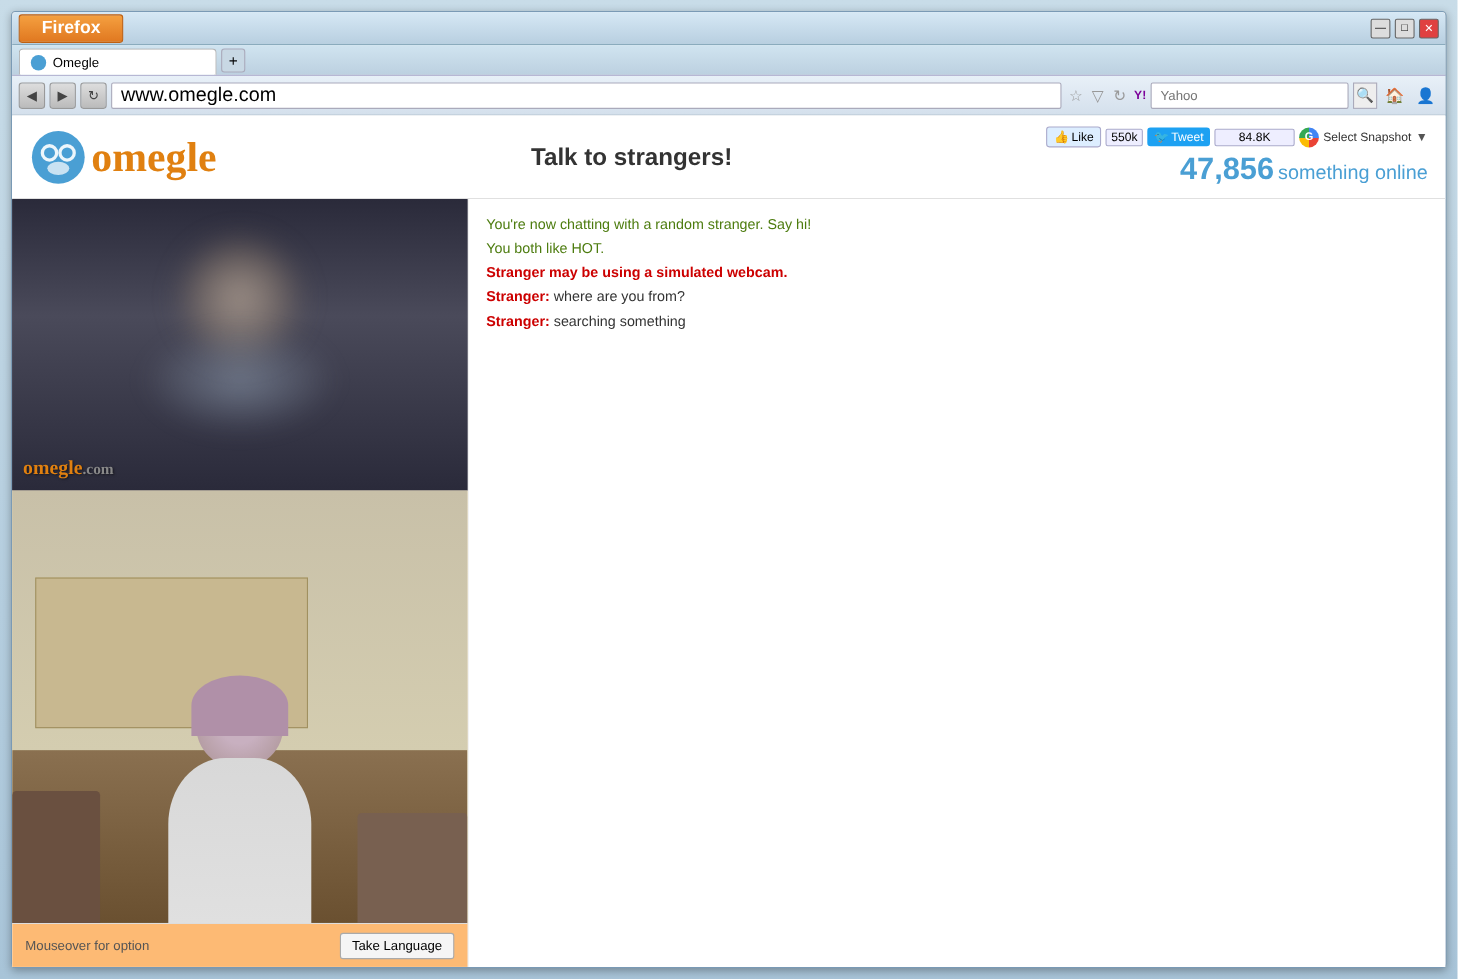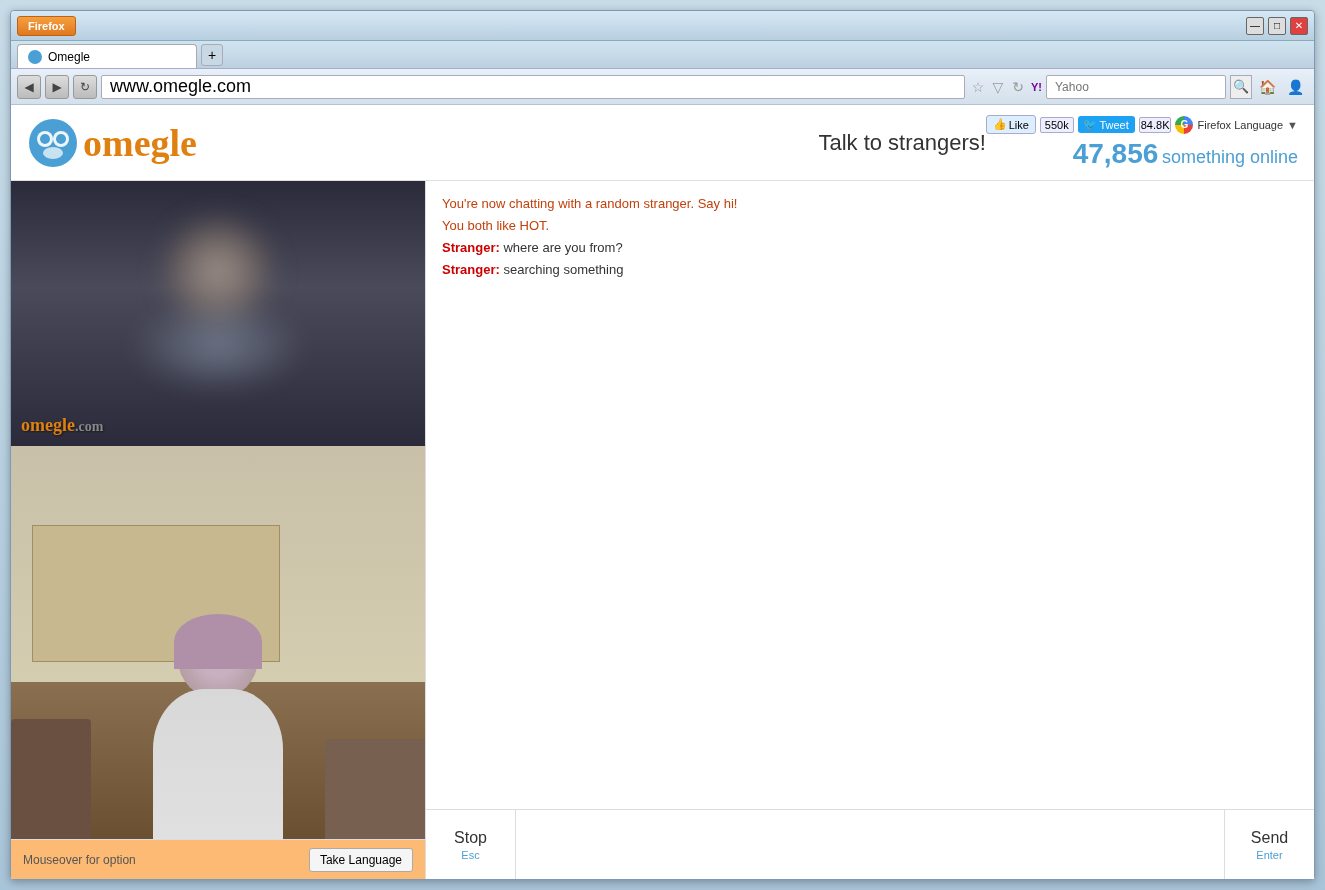--- a/index.html
+++ b/index.html
@@ -32,23 +32,23 @@
       display: flex;
       align-items: center;
       justify-content: space-between;
       padding: 0 6px;
       border-bottom: 1px solid #8aabbd;
       border-radius: 4px 4px 0 0;
     }
     .firefox-btn {
       background: linear-gradient(180deg, #f5a040 0%, #e07820 100%);
       color: white;
-      font-size: 11px;
-      font-weight: bold;
-      padding: 3px 10px;
+      font-size: 16px;
+      font-weight: bold;
+      padding: 3px 20px;
       border: 1px solid #c06010;
       border-radius: 3px;
       cursor: pointer;
     }
     .window-controls {
       display: flex;
       gap: 4px;
     }
     .win-btn {
       width: 18px;
@@ -219,23 +219,23 @@
       height: 52px;
     }
     .logo-text {
       font-size: 38px;
       font-weight: bold;
       color: #e08010;
       font-family: Georgia, serif;
     }
     .tagline {
       flex: 1;
-      text-align: right;
+      text-align: center;
       font-size: 22px;
-      font-weight: normal;
+      font-weight: bold;
       color: #333;
     }
     .header-right {
       display: flex;
       flex-direction: column;
       align-items: flex-end;
       gap: 4px;
     }
     .social-bar {
       display: flex;
@@ -269,21 +269,21 @@
       border: none;
       border-radius: 3px;
       padding: 2px 6px;
       font-size: 11px;
       cursor: pointer;
     }
     .tweet-count {
       background: #eef;
       border: 1px solid #aac;
       border-radius: 2px;
-      padding: 1px 1px;
+      padding: 1px 21px;
       font-size: 11px;
     }
     .google-translate {
       display: flex;
       align-items: center;
       gap: 4px;
       font-size: 11px;
       cursor: pointer;
     }
     .google-g {
@@ -397,21 +397,21 @@
     }
     .chat-messages {
       flex: 1;
       padding: 12px 16px;
       overflow-y: auto;
       background: white;
       font-size: 13px;
       line-height: 1.7;
     }
     .system-msg {
-      color: #c2410c;
+      color: #4d7c0f;
     }
     .stranger-msg {
       color: #333;
     }
     .stranger-label {
       color: #cc0000;
       font-weight: bold;
     }
     .warning-msg {
       color: #cc0000;
@@ -534,21 +534,21 @@
             <span>Like</span>
           </button>
           <span class="like-count">550k</span>
           <button class="tweet-btn">
             <span>🐦</span>
             <span>Tweet</span>
           </button>
           <span class="tweet-count">84.8K</span>
           <div class="google-translate">
             <div class="google-g">G</div>
-            <span class="select-lang-btn">Firefox Language</span>
+            <span class="select-lang-btn">Select Snapshot</span>
             <span class="lang-dropdown">▼</span>
           </div>
         </div>
         <div>
           <span class="strangers-count">47,856</span>
           <span style="color:#4a9fd4; font-size:18px;">something online</span>
         </div>
       </div>
     </div>
 
@@ -601,38 +601,28 @@
         <div class="video-controls-bar">
           <span class="mouseover-text">Mouseover for option</span>
           <button class="snapshot-btn">Take Language</button>
         </div>
       </div>
 
       <div class="chat-panel">
         <div class="chat-messages">
           <div class="system-msg">You're now chatting with a random stranger. Say hi!</div>
           <div class="system-msg">You both like HOT.</div>
+          <div class="warning-msg">Stranger may be using a simulated webcam.</div>
           <div class="stranger-msg">
             <span class="stranger-label">Stranger:</span>
             <span> where are you from?</span>
           </div>
           <div class="stranger-msg">
             <span class="stranger-label">Stranger:</span>
             <span> searching something</span>
           </div>
         </div>
 
-        <div class="chat-input-area">
-          <div class="stop-btn-area">
-            <span class="stop-btn-label">Stop</span>
-            <span class="stop-btn-hint">Esc</span>
-          </div>
-          <textarea class="chat-textarea" style=""></textarea>
-          <div class="send-btn-area">
-            <span class="send-btn-label">Send</span>
-            <span class="send-btn-hint">Enter</span>
-          </div>
-        </div>
       </div>
 
     </div>
   </div>
 </div>
 
 </body></html>

